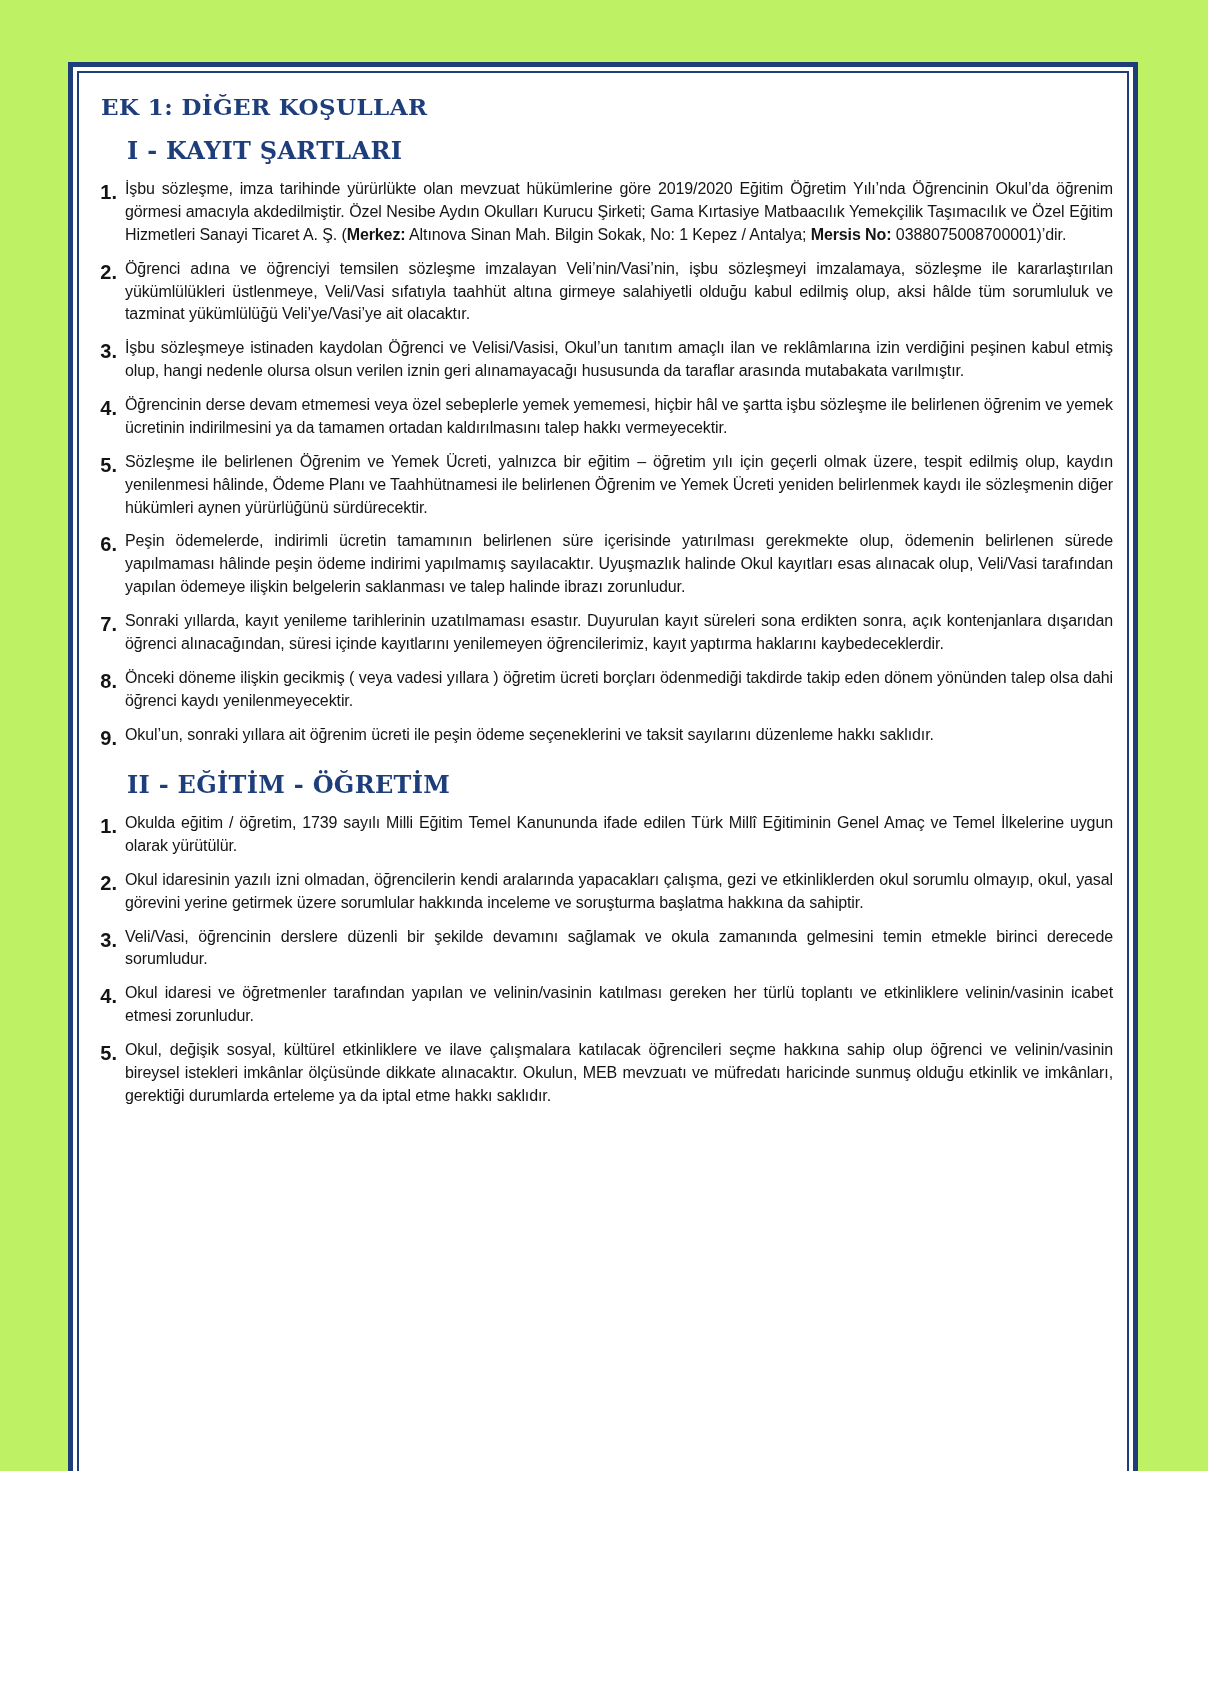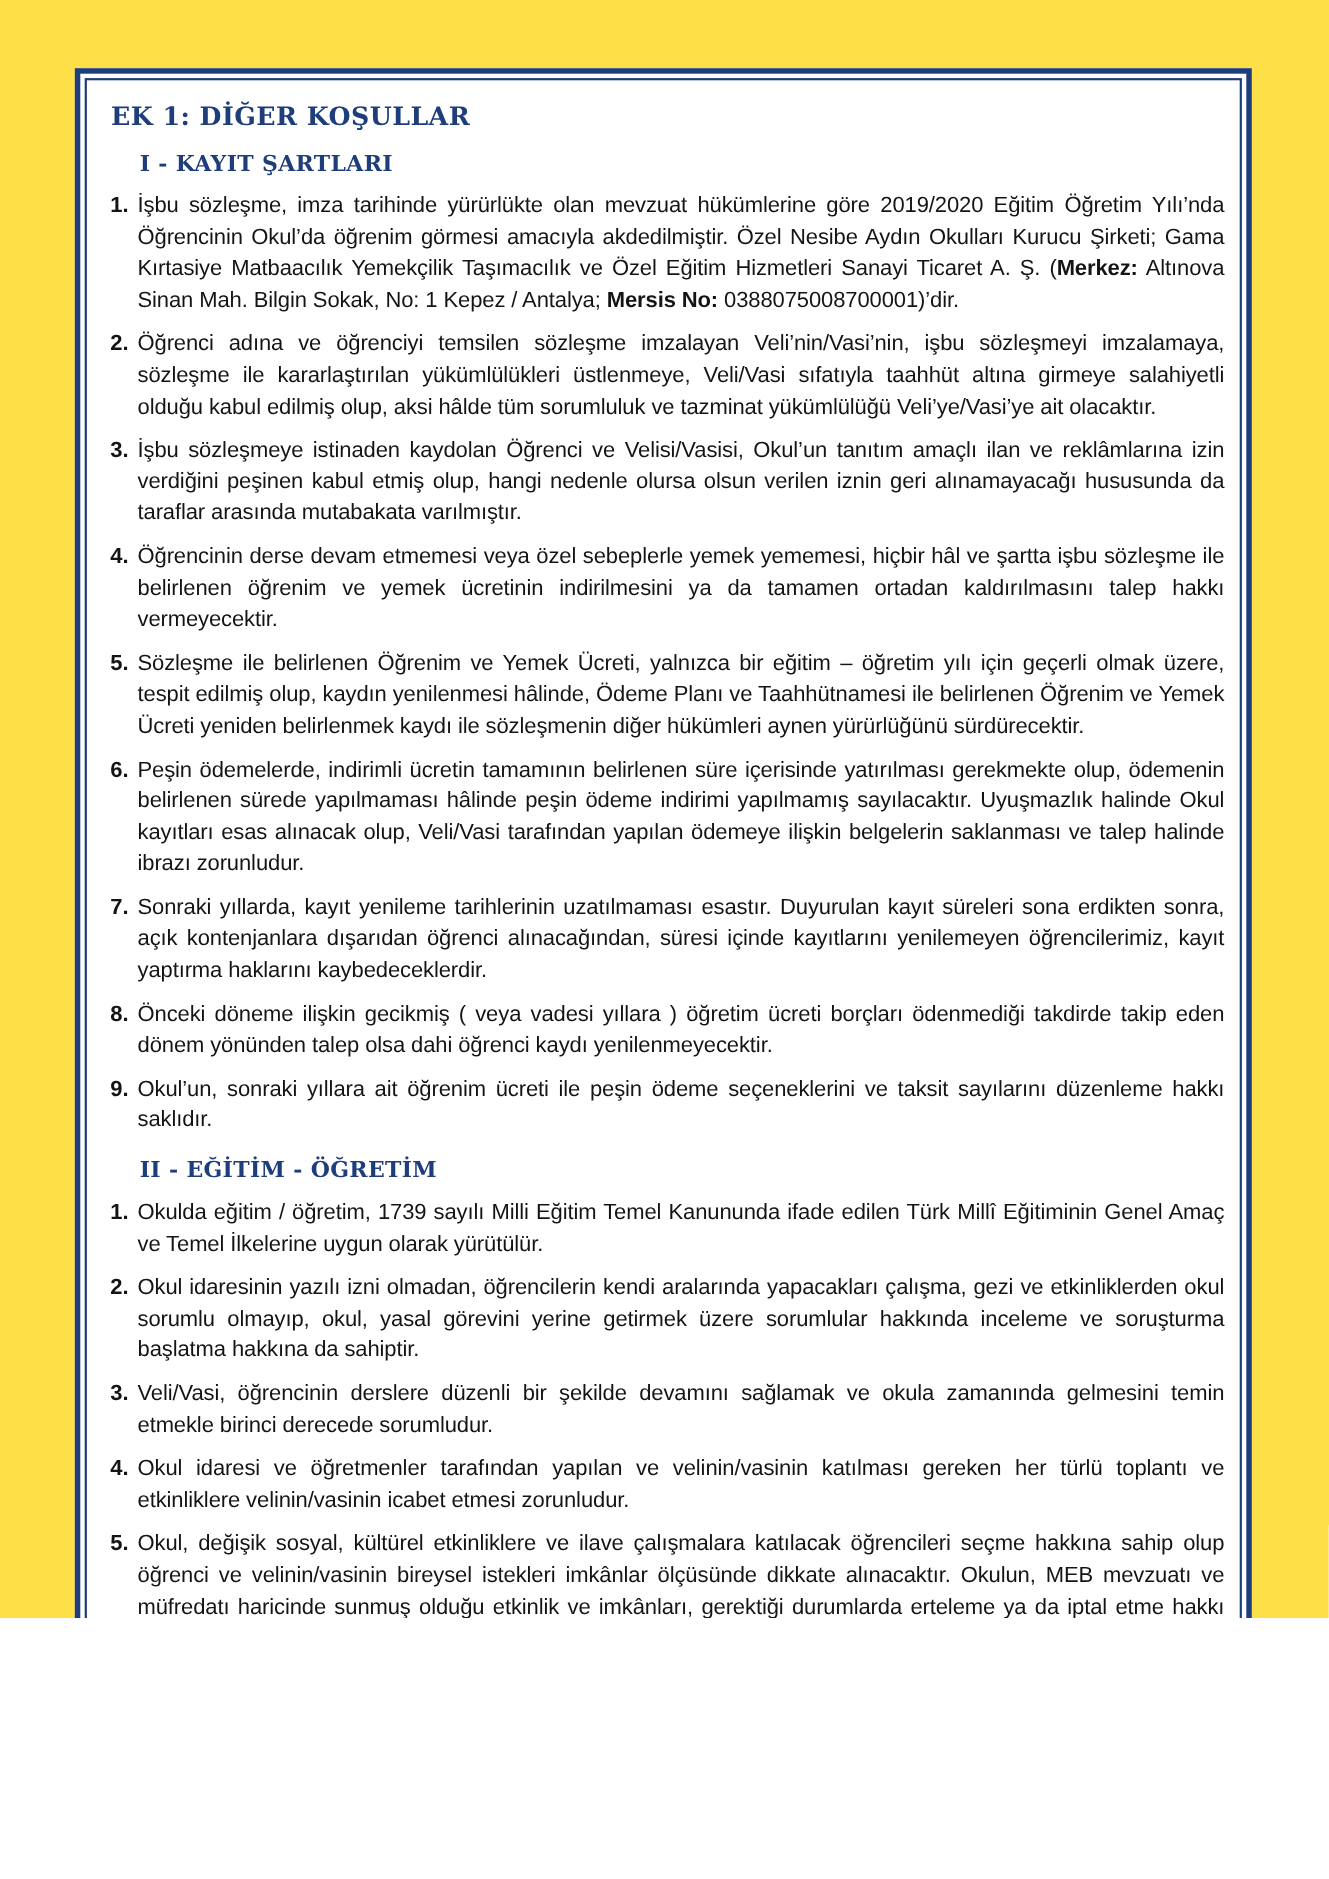--- a/index.html
+++ b/index.html
@@ -1,21 +1,21 @@
 <!DOCTYPE html>
 <html lang="tr"><head>
 <meta charset="utf-8">
 <style>
   * { margin: 0; padding: 0; box-sizing: border-box; }
   html, body { background: #ffffff; }
   .page {
     position: relative;
     width: 1208px;
     height: 1471px;
-    background: #fde047;
+    background: #bef264;
     font-family: "Liberation Sans", sans-serif;
     color: #141414;
     overflow: hidden;
   }
   .frame-outer {
     margin: 62px 70px 0 68px;
     border: 5px solid #1e3d7b;
     padding: 4px;
     background: #ffffff;
   }
@@ -28,21 +28,21 @@
     font-family: "DejaVu Serif", "Liberation Serif", serif;
     font-weight: bold;
     font-size: 23px;
     letter-spacing: 0.4px;
     color: #1e3d7b;
     margin: 4px 0 16px 8px;
   }
   h2.sec-heading {
     font-family: "DejaVu Serif", "Liberation Serif", serif;
     font-weight: bold;
-    font-size: 20px;
+    font-size: 24px;
     letter-spacing: 0.3px;
     color: #1e3d7b;
     margin: 2px 0 13px 34px;
   }
   h2.sec-heading.second { margin-top: 18px; }
   .item {
     display: flex;
     align-items: flex-start;
     margin-bottom: 11px;
   }
@@ -50,21 +50,21 @@
     flex: 0 0 24px;
     min-width: 24px;
     text-align: right;
     font-weight: bold;
     font-size: 20px;
     line-height: 1.43;
   }
   .txt {
     margin-left: 8px;
     flex: 1;
-    font-size: 20px;
+    font-size: 16px;
     line-height: 1.43;
     text-align: justify;
     letter-spacing: -0.1px;
   }
   .txt .b { font-weight: bold; }
   .footer {
     display: flex;
     align-items: flex-end;
     margin: 32px 70px 0 68px;
     font-weight: bold;

